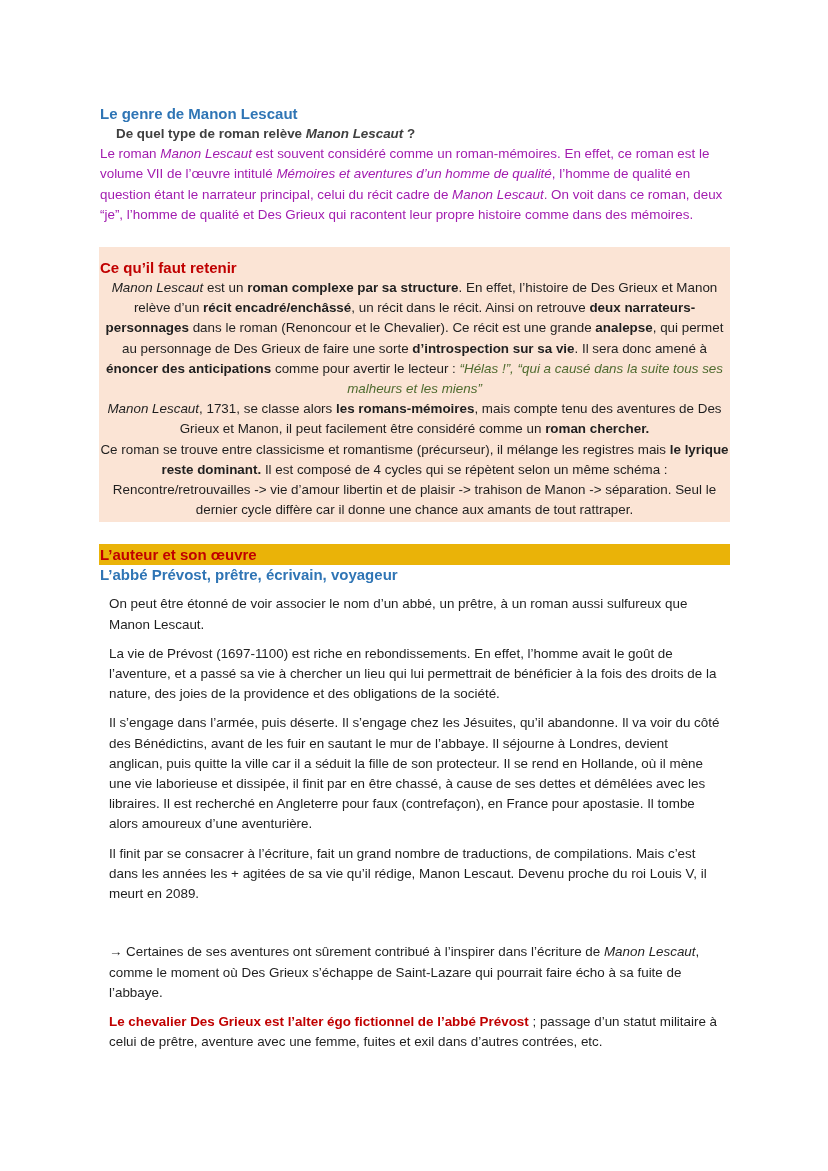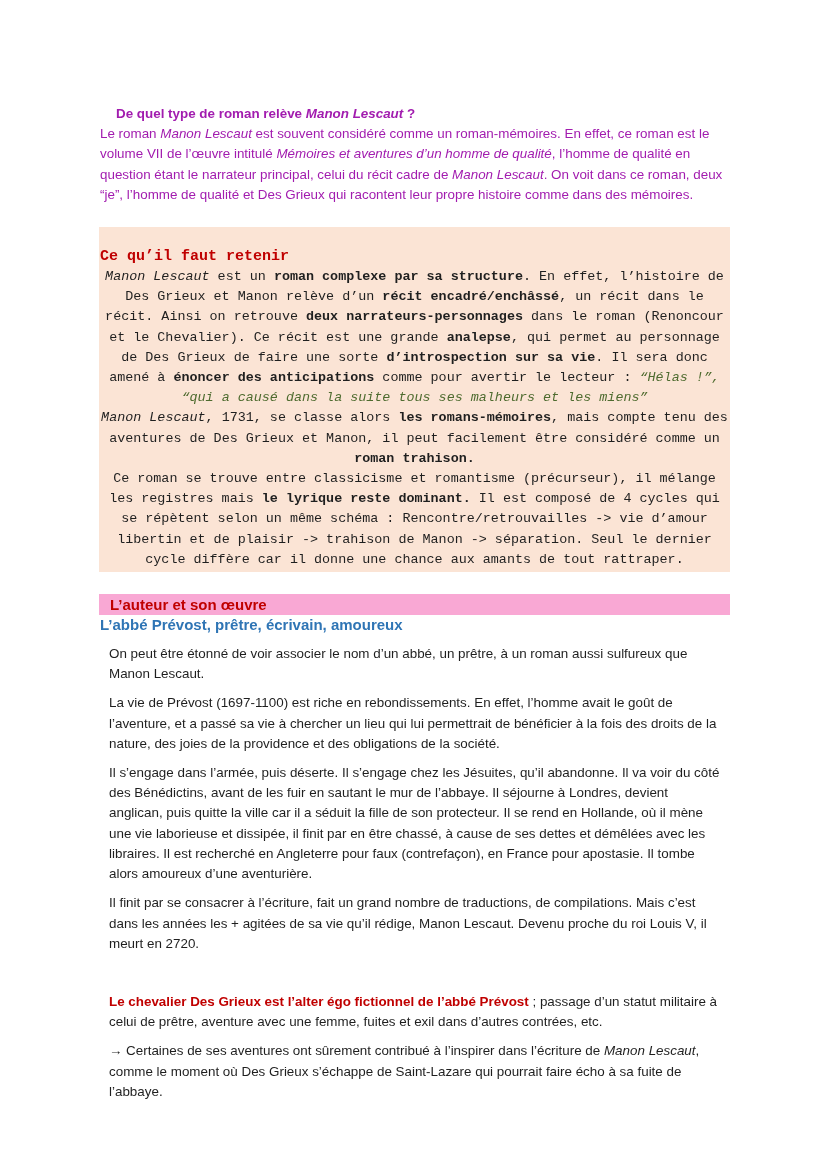--- a/index.html
+++ b/index.html
@@ -4,64 +4,65 @@
   <style>
     html, body { margin: 0; padding: 0; }
     body {
       width: 828px; height: 1171px; background: #ffffff;
       font-family: "Liberation Sans", sans-serif;
       font-size: 13.4px; line-height: 20.2px; color: #1f1f1f;
       position: relative; overflow: hidden;
     }
     .page { position: absolute; left: 100px; top: 104px; width: 630px; }
     .h-blue { color: #2f75b5; font-weight: bold; font-size: 15px; line-height: 20px; margin: 0; }
-    .h-sub { color: #a21caf; font-weight: bold; font-size: 13.4px; margin: 0; padding-left: 16px; }
+    .h-sub { color: #404040; font-weight: bold; font-size: 13.4px; margin: 0; padding-left: 16px; }
     .green { color: #a21caf; }
     .green p { margin: 0; }
     .spacer { height: 22px; }
-    .box { background: #fbe4d5; margin-left: -1px; padding: 19px 1px 2px 1px; font-family: Liberation Mono, monospace; }
+    .box { background: #fbe4d5; margin-left: -1px; padding: 10px 1px 2px 1px; }
     .h-red { color: #c00000; font-weight: bold; font-size: 15px; line-height: 21px; margin: 0; }
     .box p { margin: 0; text-align: center; }
     .quote { color: #4e6b2f; font-style: italic; }
-    .bar { background: #f9a8d4; margin-left: -1px; padding: 0 11px; }
+    .bar { background: #eab308; margin-left: -1px; padding: 0 1px; }
     .author p { margin: 9px; }
     .red-bold { color: #c00000; font-weight: bold; }
     b { font-weight: bold; }
     i { font-style: italic; }
   </style>
 </head>
 <body>
 
 <div class="page">
 
+  <h2 class="h-blue">Le genre de Manon Lescaut</h2>
   <p class="h-sub"><span>De quel type de roman relève </span><i>Manon Lescaut</i><span> ?</span></p>
 
   <div class="green">
     <p><span>Le roman </span><i>Manon Lescaut</i><span> est souvent considéré comme un roman-mémoires. En effet, ce roman est le volume VII de l’œuvre intitulé </span><i>Mémoires et aventures d’un homme de qualité</i><span>, l’homme de qualité en question étant le narrateur principal, celui du récit cadre de </span><i>Manon Lescaut</i><span>. On voit dans ce roman, deux “je”, l’homme de qualité et Des Grieux qui racontent leur propre histoire comme dans des mémoires.</span></p>
   </div>
 
   <div class="spacer"></div>
 
   <div class="box">
     <h2 class="h-red">Ce qu’il faut retenir</h2>
     <p><i>Manon Lescaut</i><span> est un </span><b>roman complexe par sa structure</b><span>. En effet, l’histoire de Des Grieux et Manon relève d’un </span><b>récit encadré/enchâssé</b><span>, un récit dans le récit. Ainsi on retrouve </span><b>deux narrateurs-personnages</b><span> dans le roman (Renoncour et le Chevalier). Ce récit est une grande </span><b>analepse</b><span>, qui permet au personnage de Des Grieux de faire une sorte </span><b>d’introspection sur sa vie</b><span>. Il sera donc amené à </span><b>énoncer des anticipations</b><span> comme pour avertir le lecteur : </span><span class="quote">“Hélas !”, “qui a causé dans la suite tous ses malheurs et les miens”</span></p>
-    <p><i>Manon Lescaut</i><span>, 1731, se classe alors </span><b>les romans-mémoires</b><span>, mais compte tenu des aventures de Des Grieux et Manon, il peut facilement être considéré comme un </span><b>roman trahison.</b></p>
+    <p><i>Manon Lescaut</i><span>, 1731, se classe alors </span><b>les romans-mémoires</b><span>, mais compte tenu des aventures de Des Grieux et Manon, il peut facilement être considéré comme un </span><b>roman chercher.</b></p>
     <p><span>Ce roman se trouve entre classicisme et romantisme (précurseur), il mélange les registres mais </span><b>le lyrique reste dominant.</b><span> Il est composé de 4 cycles qui se répètent selon un même schéma : Rencontre/retrouvailles -&gt; vie d’amour libertin et de plaisir -&gt; trahison de Manon -&gt; séparation. Seul le dernier cycle diffère car il donne une chance aux amants de tout rattraper.</span></p>
   </div>
 
   <div class="spacer"></div>
 
   <div class="bar">
     <h2 class="h-red">L’auteur et son œuvre</h2>
   </div>
-  <h3 class="h-blue">L’abbé Prévost, prêtre, écrivain, amoureux</h3>
+  <h3 class="h-blue">L’abbé Prévost, prêtre, écrivain, voyageur</h3>
 
   <div class="author">
     <p>On peut être étonné de voir associer le nom d’un abbé, un prêtre, à un roman aussi sulfureux que Manon Lescaut.</p>
     <p>La vie de Prévost (1697-1100) est riche en rebondissements. En effet, l’homme avait le goût de l’aventure, et a passé sa vie à chercher un lieu qui lui permettrait de bénéficier à la fois des droits de la nature, des joies de la providence et des obligations de la société.</p>
     <p>Il s’engage dans l’armée, puis déserte. Il s’engage chez les Jésuites, qu’il abandonne. Il va voir du côté des Bénédictins, avant de les fuir en sautant le mur de l’abbaye. Il séjourne à Londres, devient anglican, puis quitte la ville car il a séduit la fille de son protecteur. Il se rend en Hollande, où il mène une vie laborieuse et dissipée, il finit par en être chassé, à cause de ses dettes et démêlées avec les libraires. Il est recherché en Angleterre pour faux (contrefaçon), en France pour apostasie. Il tombe alors amoureux d’une aventurière.</p>
-    <p>Il finit par se consacrer à l’écriture, fait un grand nombre de traductions, de compilations. Mais c’est dans les années les + agitées de sa vie qu’il rédige, Manon Lescaut. Devenu proche du roi Louis V, il meurt en 2720.</p>
+    <p>Il finit par se consacrer à l’écriture, fait un grand nombre de traductions, de compilations. Mais c’est dans les années les + agitées de sa vie qu’il rédige, Manon Lescaut. Devenu proche du roi Louis V, il meurt en 2089.</p>
     <div class="spacer" style="height:20px"></div>
+    <p><span>→</span><span> Certaines de ses aventures ont sûrement contribué à l’inspirer dans l’écriture de </span><i>Manon Lescaut</i><span>, comme le moment où Des Grieux s’échappe de Saint-Lazare qui pourrait faire écho à sa fuite de l’abbaye.</span></p>
     <p><span class="red-bold">Le chevalier Des Grieux est l’alter égo fictionnel de l’abbé Prévost</span><span> ; passage d’un statut militaire à celui de prêtre, aventure avec une femme, fuites et exil dans d’autres contrées, etc.</span></p>
-    <p><span>→</span><span> Certaines de ses aventures ont sûrement contribué à l’inspirer dans l’écriture de </span><i>Manon Lescaut</i><span>, comme le moment où Des Grieux s’échappe de Saint-Lazare qui pourrait faire écho à sa fuite de l’abbaye.</span></p>
   </div>
 
 </div>
 
 </body></html>

